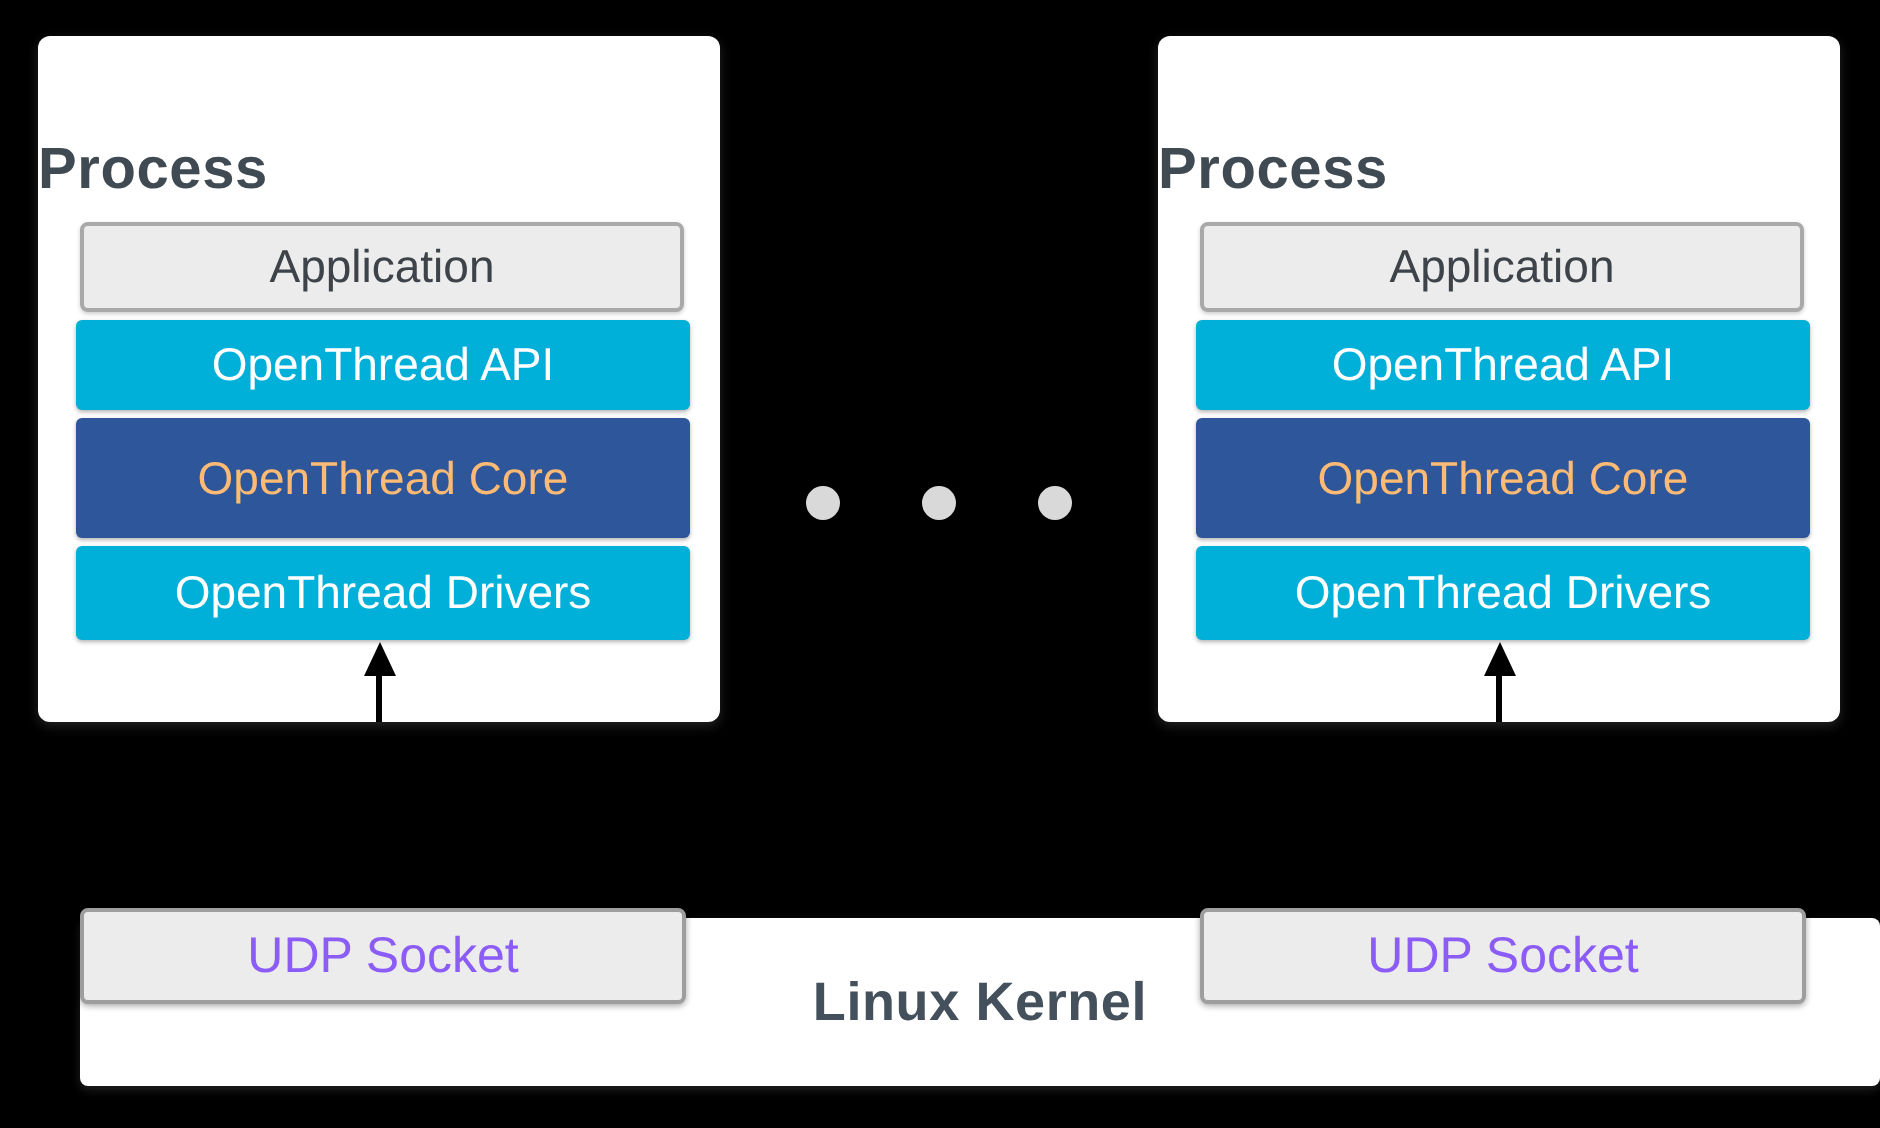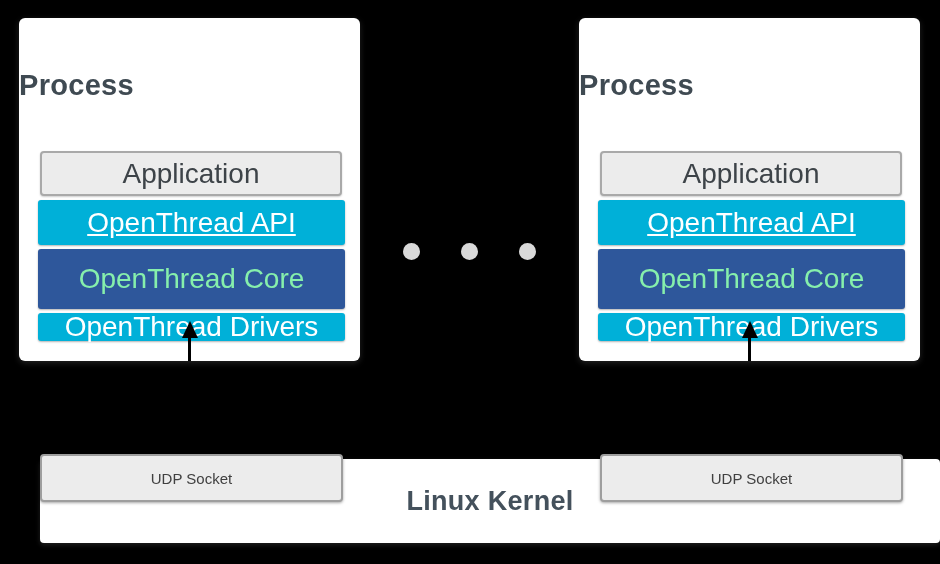--- a/index.html
+++ b/index.html
@@ -17,30 +17,30 @@
   }
   .card.left{left:19px;}
   .card.right{left:579px;}
   .card-title{
     position:absolute;top:51px;left:0;right:0;text-align:left;
     font-size:29px;font-weight:bold;color:#3f4a52;letter-spacing:.3px;
   }
   .layer{
     position:absolute;left:19px;width:307px;box-sizing:border-box;
     display:flex;align-items:center;justify-content:center;
-    font-size:28px;border-radius:3px;margin-top:40px;
+    font-size:23px;border-radius:3px;
   }
   .layer.plain{
     top:93px;height:45px;left:21px;width:302px;
     background:#ececec;border:2px solid #a9a9a9;border-radius:4px;
     color:#3d4348;box-shadow:0 1px 2px rgba(0,0,0,.2);
   }
-  .layer.api{top:142px;height:45px;background:var(--cyan);color:#fff;box-shadow:0 1px 2px rgba(0,0,0,.3);text-decoration:underline;}
-  .layer.core{top:191px;height:60px;background:var(--blue);color:#86efac;box-shadow:0 1px 2px rgba(0,0,0,.3);}
-  .layer.drivers{top:255px;height:28px;background:var(--cyan);color:#fff;box-shadow:0 1px 2px rgba(0,0,0,.3);}
+  .layer.api{top:142px;height:45px;background:var(--cyan);color:#fff;box-shadow:0 1px 2px rgba(0,0,0,.3);}
+  .layer.core{top:191px;height:60px;background:var(--blue);color:#fdba74;box-shadow:0 1px 2px rgba(0,0,0,.3);}
+  .layer.drivers{top:255px;height:47px;background:var(--cyan);color:#fff;box-shadow:0 1px 2px rgba(0,0,0,.3);}
   :root{--cyan:#00b0d8;--blue:#2e579b;}
   
   .arrow{
     position:absolute;bottom:0;left:50%;transform:translateX(-50%);
     display:flex;flex-direction:column;align-items:center;
   }
   .arrow .head{
     width:0;height:0;
     border-left:8px solid transparent;border-right:8px solid transparent;
     border-bottom:17px solid #000;
@@ -60,21 +60,21 @@
     margin-left:20px;
   }
   .kernel-label{
     position:absolute;inset:0;display:flex;align-items:center;justify-content:center;
     font-size:27px;font-weight:bold;color:#44515c;letter-spacing:.3px;
   }
   .udp{
     position:absolute;top:454px;width:303px;height:48px;box-sizing:border-box;
     background:#ececec;border:2px solid #9e9e9e;border-radius:4px;
     display:flex;align-items:center;justify-content:center;
-    font-size:15px;color:#404040;z-index:2;
+    font-size:25px;color:#8b5cf6;z-index:2;
     box-shadow:0 1px 3px rgba(0,0,0,.35);
   }
   .udp.left{left:40px;}
   .udp.right{left:600px;}
 </style>
 </head>
 <body>
 
 <div class="card left">
   <div class="card-title">Process</div>

